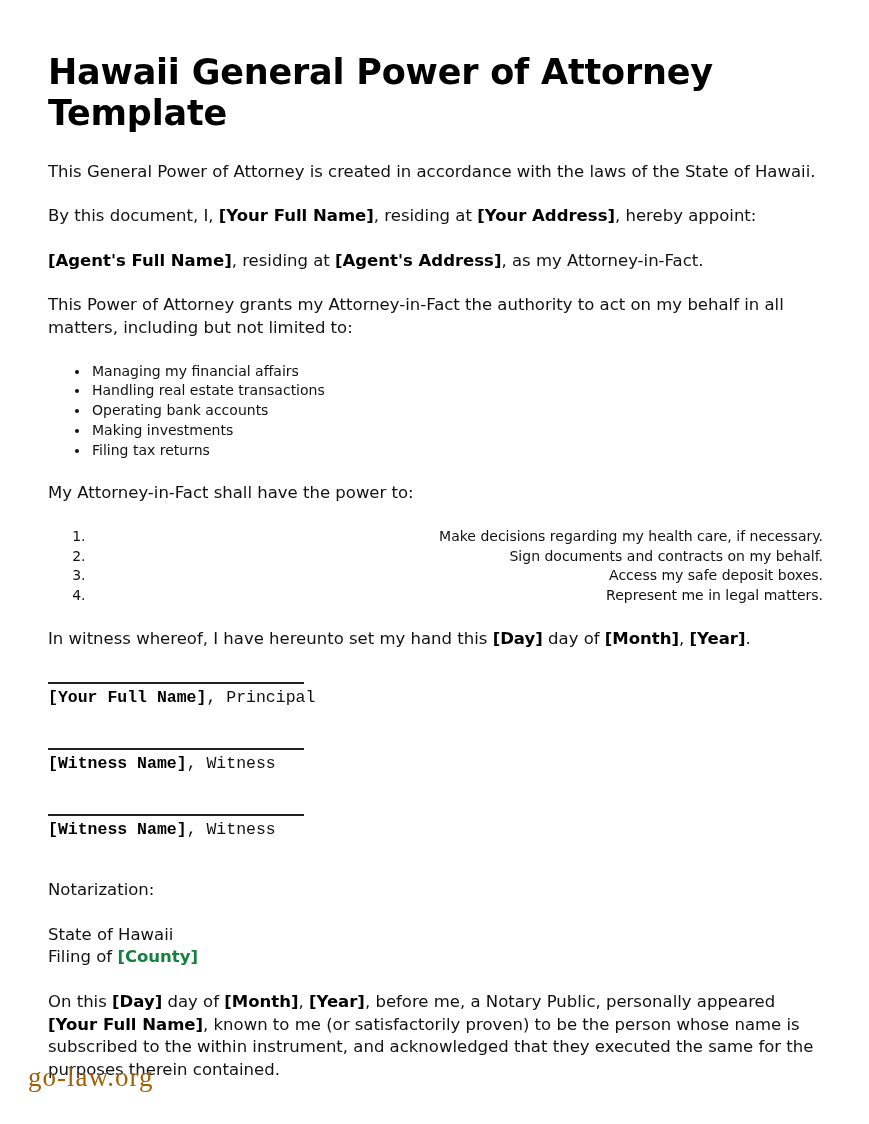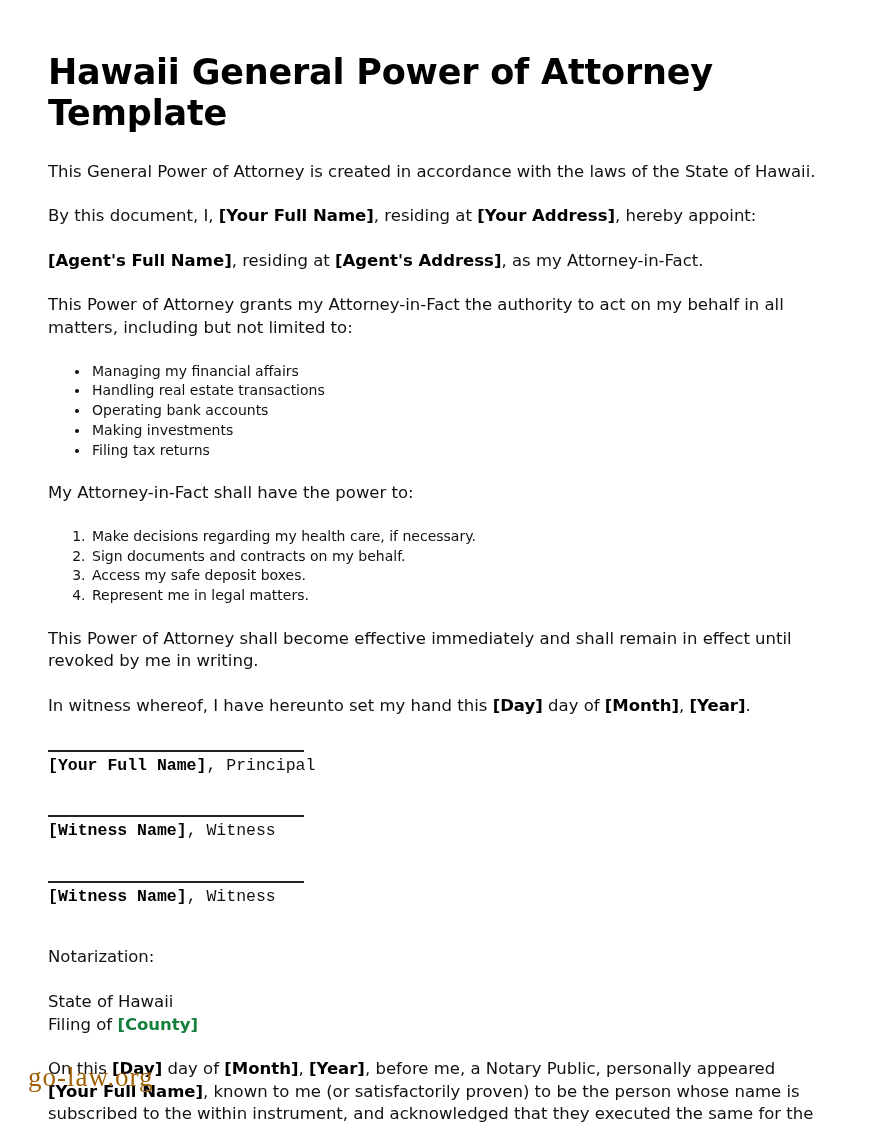--- a/index.html
+++ b/index.html
@@ -45,21 +45,21 @@
     margin: 0 0 22px 0;
     color: #111111;
   }
   p.para b, .bold { font-weight: bold; color: #000000; }
 
   ul.bullets, ol.numbers {
     margin: 0 0 22px 0;
     padding-left: 42px;
   }
   ul.bullets { list-style-type: disc; }
-  ol.numbers { list-style-type: decimal; }
+  ol.numbers { list-style-type: decimal; text-align: right; }
   ul.bullets li, ol.numbers li {
     font-size: 14px;
     line-height: 1.41;
     color: #111111;
     margin: 0;
     padding-left: 2px;
   }
 
   .sig-block { margin: 2px 0 8px 0; font-family: Liberation Mono, monospace; }
   .sig-rule {
@@ -130,23 +130,20 @@
 
     <p class="para">My Attorney-in-Fact shall have the power to:</p>
 
     <ol class="numbers">
       <li>Make decisions regarding my health care, if necessary.</li>
       <li>Sign documents and contracts on my behalf.</li>
       <li>Access my safe deposit boxes.</li>
       <li>Represent me in legal matters.</li>
     </ol>
 
-    <p class="para">
-      <span>This Power of Attorney shall become effective immediately and shall remain in effect until revoked by me in writing.</span>
-    </p>
 
     <p class="para">
       <span>In witness whereof, I have hereunto set my hand this </span><b>[Day]</b><span> day of </span><b>[Month]</b><span>, </span><b>[Year]</b><span>.</span>
     </p>
 
     <div class="spacer-8"></div>
 
     <div class="sig-block">
       <div class="sig-rule"></div>
       <div class="sig-caption">

